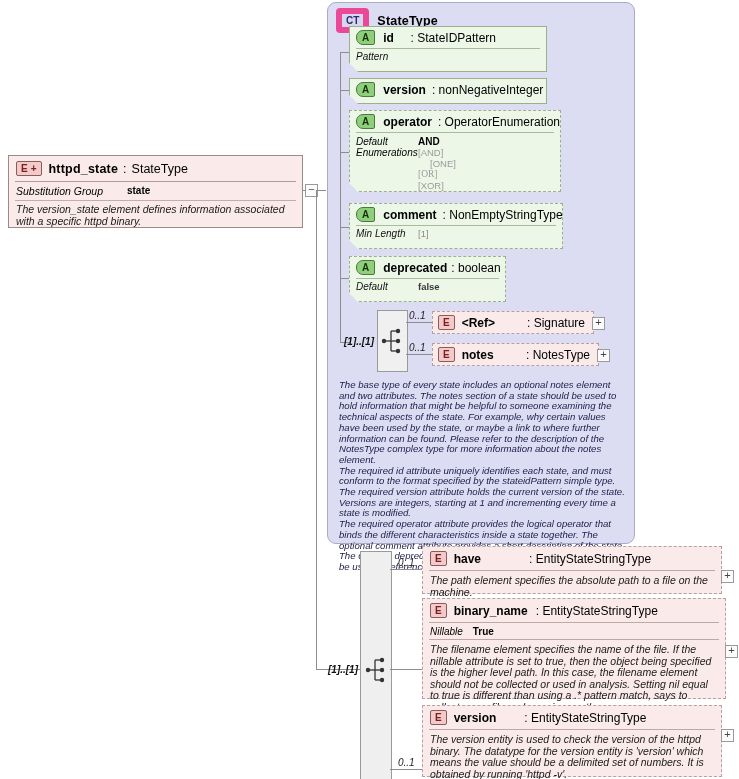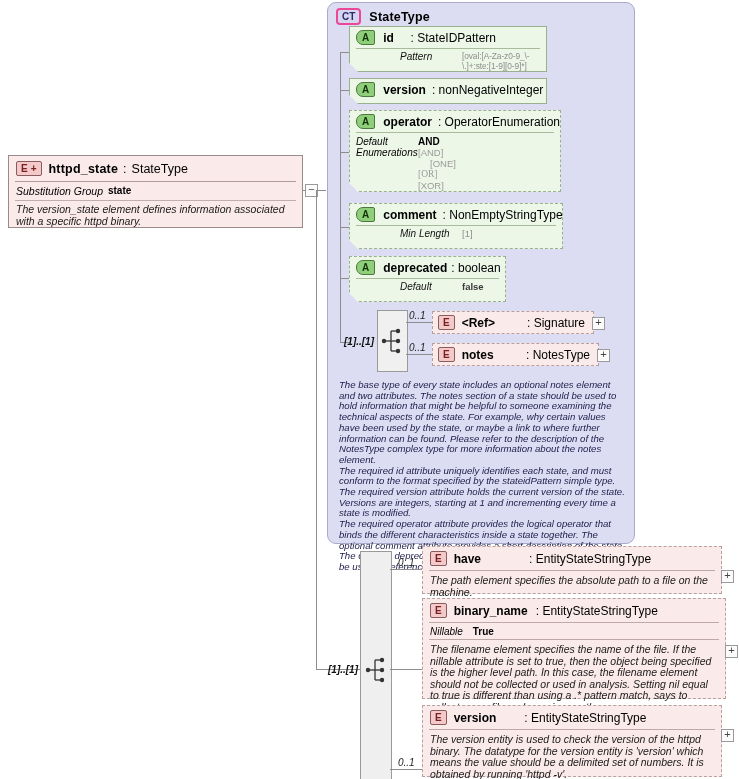--- a/index.html
+++ b/index.html
@@ -16,40 +16,40 @@
   .el-head{display:flex;align-items:center;padding:3px 6px 3px 7px;}
   .el-sep{height:1px;background:#b09a9a;margin:0 6px;}
   .el-doc{font-style:italic;font-size:10.5px;line-height:11.6px;padding:3px 7px 4px 7px;color:#1a1a1a;}
 
   
   .at-box{background:#ecf7e8;border:1px solid #9ab08e;
           border-radius:0;position:absolute;}
   .at-box.dash{border:1px dashed #9ab08e;}
   .at-head{display:flex;align-items:center;padding:3px 6px 3px 6px;}
   .at-sep{height:1px;background:#a8bc9c;margin:0 6px;}
-  .at-facets{display:flex;padding:2px 6px 3px 6px;font-size:10px;margin-left:44px;}
+  .at-facets{display:flex;padding:2px 6px 3px 6px;font-size:10px;}
 
   
   .bevel{
     clip-path:polygon(0 0,100% 0,100% 100%,9px 100%,0 calc(100% - 9px));
   }
 
   
   .badge{
     display:inline-block;border:1px solid #8a5b5b;background:#f3c9c9;
     color:#7a2020;font-weight:bold;font-size:10px;line-height:11px;
     padding:1px 4px;margin-right:7px;border-radius:2px;
   }
   .badge-a{
     display:inline-block;border:1px solid #4a7a3a;background:#8fce7a;
     color:#13340a;font-weight:bold;font-size:10px;line-height:11px;
     padding:1px 5px;margin-right:8px;border-radius:7px 2px 2px 7px;
   }
   .badge-ct{
-    display:inline-block;border:2px solid #ec4899;background:#d6d6ef;
+    display:inline-block;border:6px solid #ec4899;background:#d6d6ef;
     color:#2b2b6b;font-weight:bold;font-size:10px;line-height:11px;
     padding:1px 4px;margin-right:8px;border-radius:4px;
   }
   .expander{
     position:absolute;width:11px;height:11px;line-height:9px;text-align:center;
     border:1px solid #9a9a9a;background:#fbfbfb;color:#444;
     font-size:11px;font-family:"Liberation Sans",sans-serif;
   }
 
   .nm{font-weight:bold;font-size:12.5px;letter-spacing:.2px;}
@@ -93,21 +93,21 @@
 <div class="abs el-box solidb" style="left:8px;top:155px;width:295px;height:73px;background:#fbeaea;border:1px solid #9a8a8a;">
   <div class="el-head" style="padding-top:5px;">
     <span class="badge"><span>E</span><span style="margin-left:3px">+</span></span>
     <span class="nm">httpd_state</span>
     <span class="ty" style="margin:0 5px">:</span>
     <span class="ty">StateType</span>
   </div>
   <div class="el-sep" style="margin:2px 6px 0 6px;"></div>
   <div style="display:flex;padding:3px 7px 2px 7px;">
     <span style="font-style:italic;font-size:10.5px;">Substitution Group</span>
-    <span style="font-size:10px;font-weight:bold;margin-left:5px;">state</span>
+    <span style="font-size:10px;font-weight:bold;margin-left:24px;">state</span>
   </div>
   <div class="el-sep" style="margin:1px 6px 0 6px;background:#c0adad;"></div>
   <div class="el-doc">The version_state element defines information associated with a specific httpd binary.</div>
 </div>
 
 <div class="collapse" style="left:305px;top:184px;">
   <span>−</span>
 </div>
 <div class="ln lnh" style="left:303px;top:190px;width:3px;"></div>
 <div class="ln lnh" style="left:316px;top:190px;width:10px;"></div>
@@ -131,21 +131,20 @@
 
 <div class="at-box bevel" style="left:349px;top:26px;width:196px;height:44px;">
   <div class="at-head">
     <span class="badge-a">A</span>
     <span class="nm-sm">id</span>
     <span class="ty-sm" style="margin-left:auto;padding-right:44px;"><span>:</span>&nbsp;<span>StateIDPattern</span></span>
   </div>
   <div class="at-sep"></div>
   <div class="at-facets">
     <span class="facet-lbl">Pattern</span>
-    <span class="facet-val grey" style="font-size:8.4px;letter-spacing:-.1px;">[oval:[A-Za-z0-9_\-\.]+:ste:[1-9][0-9]*]</span>
   </div>
 </div>
 
 <div class="at-box bevel" style="left:349px;top:78px;width:196px;height:24px;">
   <div class="at-head" style="padding-top:3px;">
     <span class="badge-a">A</span>
     <span class="nm-sm">version</span>
     <span class="ty-sm" style="margin-left:6px"><span>:</span>&nbsp;<span>nonNegativeInteger</span></span>
   </div>
 </div>

